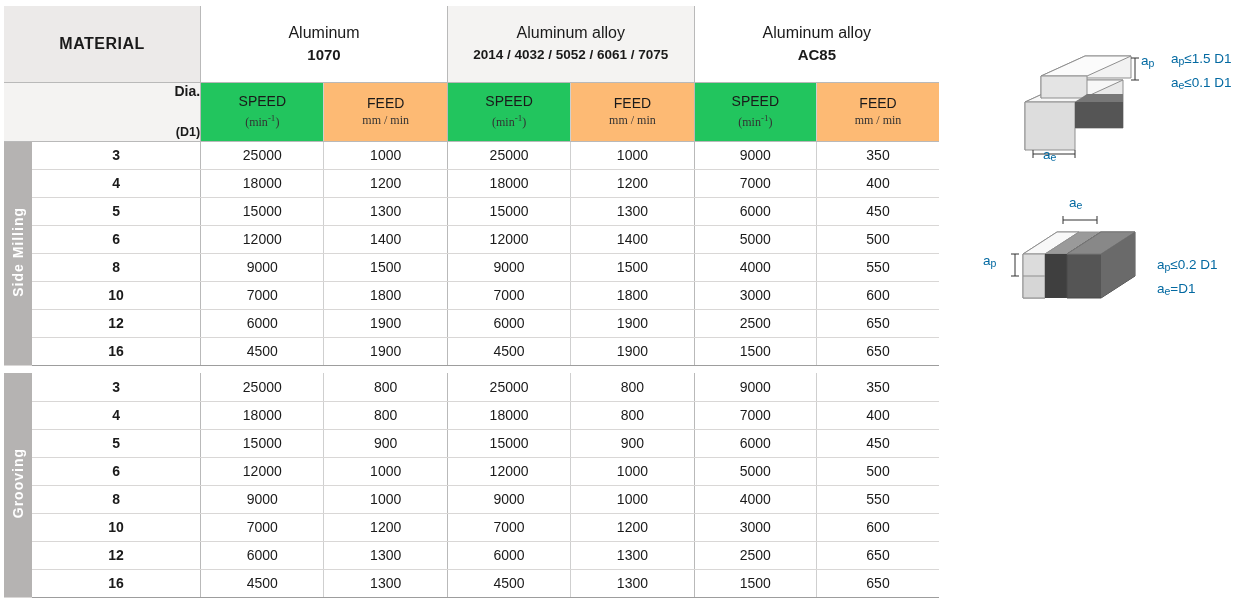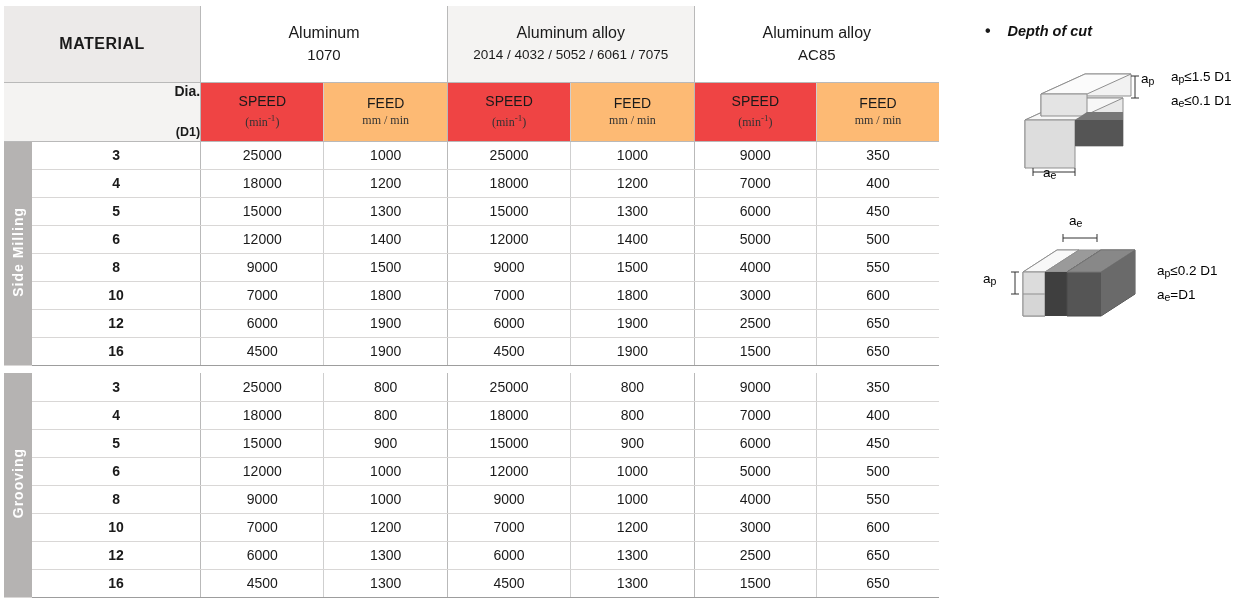--- a/index.html
+++ b/index.html
@@ -57,21 +57,21 @@
   .hdr-mat-b { background: #f4f3f2; }
   .hdr-mat-c { background: #ffffff; }
   .mat-title {
     font-weight: normal;
     font-size: 16px;
     line-height: 22px;
   }
   .mat-sub {
     font-size: 15px;
     line-height: 21px;
-    font-weight: normal;
+    font-weight: bold;
   }
   .mat-sub.small {
     font-size: 13.5px;
   }
 
   
   .hdr2 td {
     height: 50px;
     text-align: center;
     vertical-align: middle;
@@ -81,21 +81,21 @@
     background: #f4f3f2;
     font-weight: bold;
     font-size: 14px;
     line-height: 17px;
     text-align: right;
   }
   .hdr2 .dia-cell .sub { font-size: 12.5px; font-weight: bold; margin-top: 24px; }
   .hdr2 .u-cell {
     font-size: 14px;
     line-height: 17px;
-    background: #ef4444;
+    background: #22c55e;
   }
   .hdr2 .u-cell.alt { background: #fdba74; }
   .hdr2 .u-cell .sub {
     font-size: 12px;
     color: #333;
     font-family: Liberation Serif, serif;
   }
   .vline { border-left: 1px solid #cfcfcf; }
   .vline-strong { border-left: 1px solid #b9b9b9; }
 
@@ -157,21 +157,21 @@
   }
   .fig {
     position: relative;
     margin-top: 16px;
     height: 120px;
   }
   .fig-notes {
     position: absolute;
     font-size: 13.5px;
     line-height: 22px;
-    color: #000000;
+    color: #0369a1;
   }
   .sub-s {
     font-size: 10.5px;
     vertical-align: -2px;
   }
 </style>
 </head>
 <body>
 
 <div id="root">
@@ -381,24 +381,20 @@
             <td class=" vline-strong">4500</td>
             <td class="alt vline">1300</td>
             <td class=" vline-strong">1500</td>
             <td class="alt vline">650</td>
           </tr>
         </tbody>
     </table>
   </div>
 
   <div class="right">
-    <div>
-      <span class="bullet">•</span>
-      <span class="depth-title">Depth of cut</span>
-    </div>
 
     <div class="fig" style="height:124px; margin-top:22px;">
       <svg width="140" height="120" viewBox="0 0 140 120" style="position:absolute;left:26px;top:0;">
 
         <polygon points="14,58 62,36 112,36 112,84 62,84 14,106" fill="#e9e9e9" stroke="#8f8f8f" stroke-width="1"></polygon>
         <polygon points="14,58 62,36 112,36 64,58" fill="#f7f7f7" stroke="#8f8f8f" stroke-width="1"></polygon>
         <polygon points="14,58 64,58 64,106 14,106" fill="#dddddd" stroke="#8f8f8f" stroke-width="1"></polygon>
 
         <polygon points="30,32 74,12 120,12 120,34 76,34 30,54" fill="#f2f2f2" stroke="#8f8f8f" stroke-width="1"></polygon>
         <polygon points="30,32 74,12 120,12 76,32" fill="#fbfbfb" stroke="#8f8f8f" stroke-width="1"></polygon>
@@ -453,20 +449,20 @@
         <line x1="6" y1="78" x2="14" y2="78" stroke="#333" stroke-width="1"></line>
       </svg>
       <div class="fig-notes" style="left:84px; top:-6px;">
         
         <span>a<span class="sub-s">e</span></span>
       </div>
       <div class="fig-notes" style="left:-2px; top:52px;">
         
         <span>a<span class="sub-s">p</span></span>
       </div>
-      <div class="fig-notes" style="left:172px; top:44px;">
+      <div class="fig-notes" style="left:172px; top:56px;">
         <div><span>a</span><span class="sub-s">p</span><span>≤0.2 D1</span></div>
         <div><span>a</span><span class="sub-s">e</span><span>=D1</span></div>
       </div>
     </div>
   </div>
 
 </div>
 
 </body></html>

